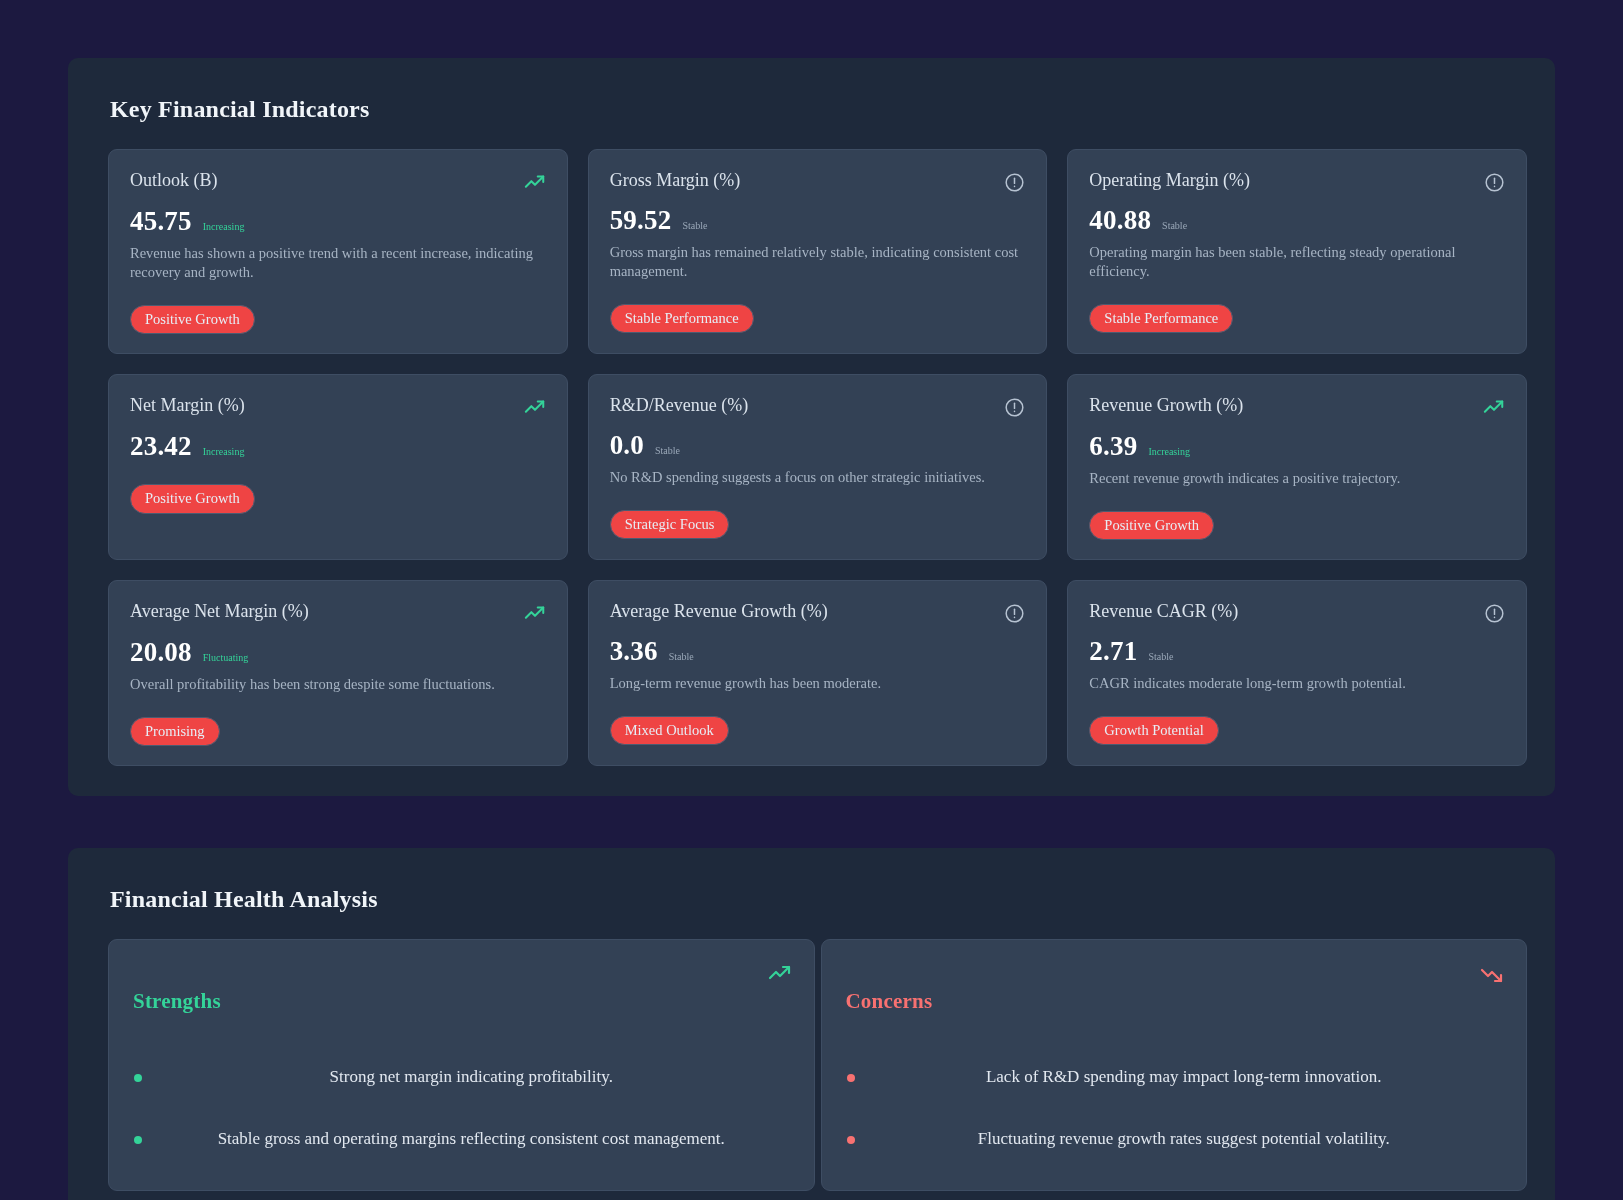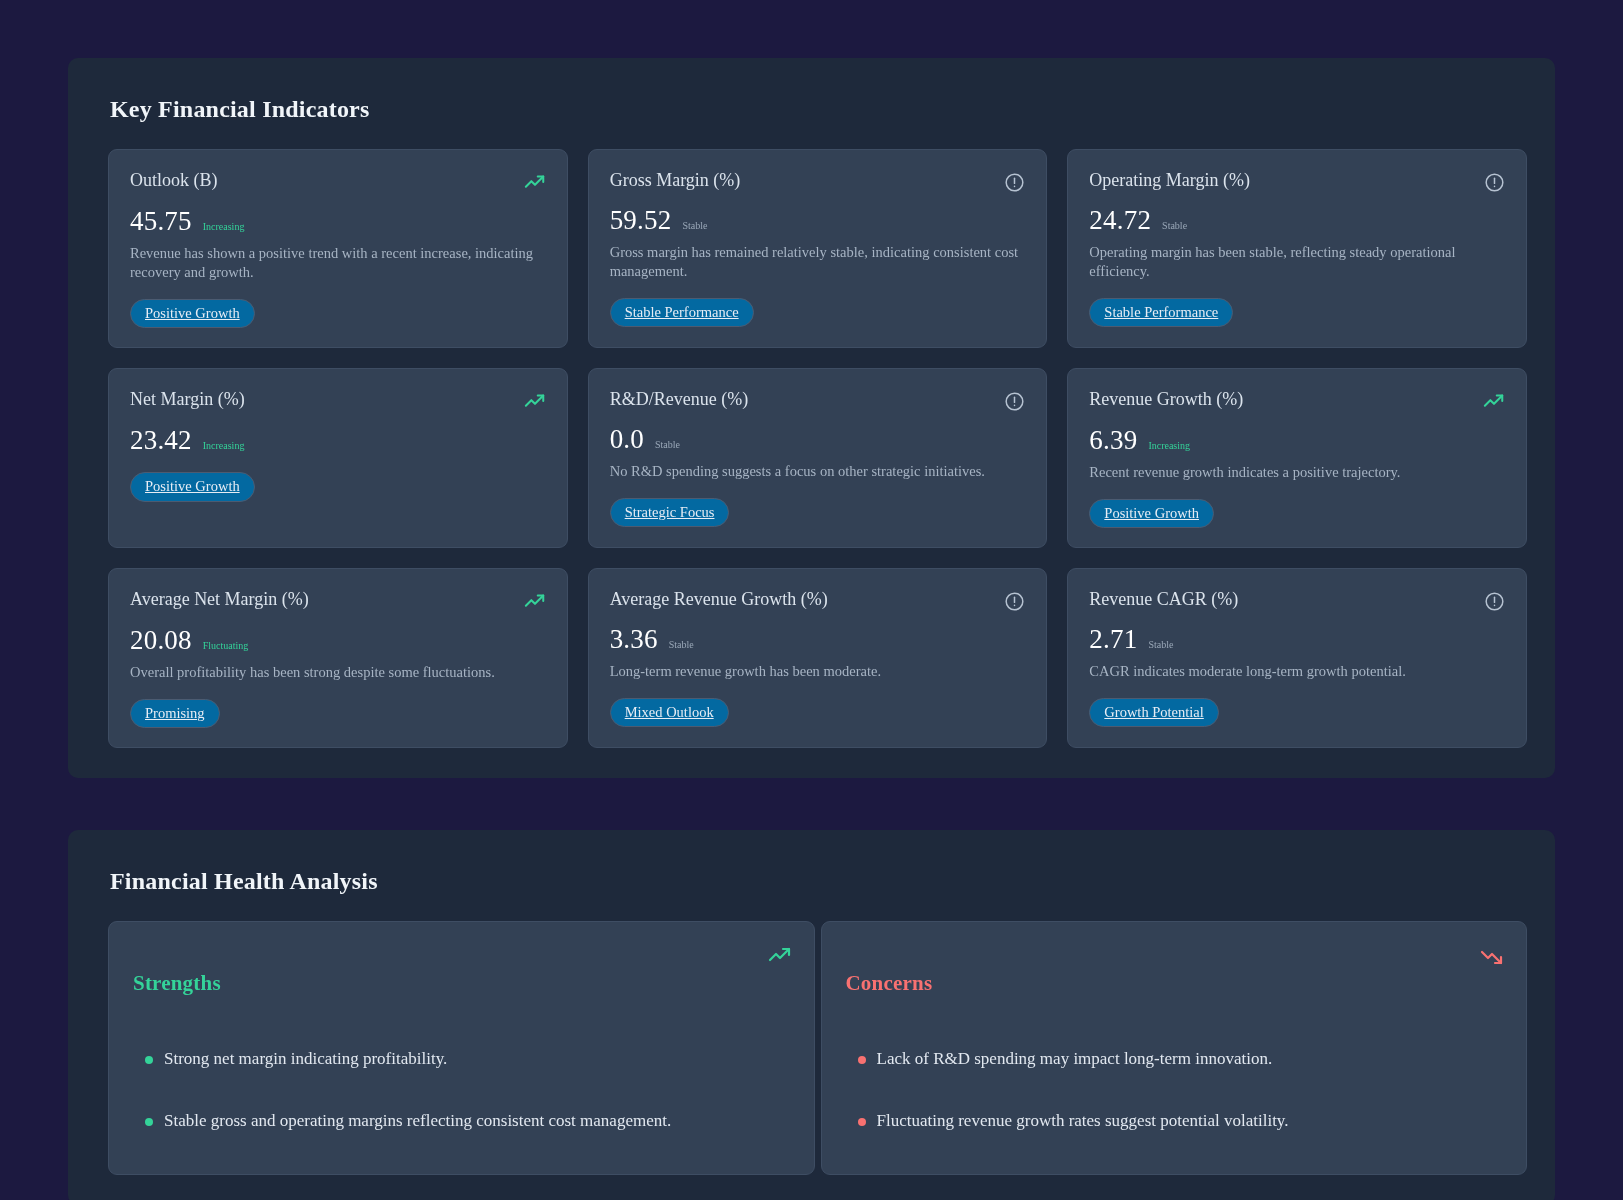--- a/index.html
+++ b/index.html
@@ -62,47 +62,46 @@
   .metric-icon { flex: 0 0 auto; line-height: 0; padding-top: 2px; }
 
   .metric-valrow {
     display: flex;
     align-items: baseline;
     gap: 11px;
     margin-top: 12px;
   }
   .metric-value {
     font-size: 27px;
-    font-weight: normal;
+    font-weight: bold;
     color: #ffffff;
     letter-spacing: .2px;
   }
   .metric-trend { font-size: 10px; }
   .metric-trend.up   { color: #34d399; }
   .metric-trend.flat { color: #9aa8b8; }
 
   .metric-desc {
     margin-top: 7px;
     font-size: 14.5px;
     line-height: 1.34;
     color: #a7b4c4;
     max-width: 430px;
   }
 
   .metric-badge {
     display: inline-block;
-    margin-top: 16px;
+    margin-top: 22px;
     padding: 6px 14px 7px 14px;
     font-size: 14.5px;
     color: #e7edf5;
-    background: #0369a1;
+    background: #ef4444;
     border: 1px solid #4c5b71;
     border-radius: 999px;
     line-height: 1;
-    text-decoration: underline;
   }
 
   
   .analysis-grid {
     display: grid;
     grid-template-columns: 1fr 1fr;
     gap: 6px;
   }
   .analysis-card {
     background: #334155;
@@ -120,21 +119,21 @@
   }
   .analysis-title {
     font-size: 21px;
     font-weight: bold;
     margin: 23px 0 0 0;
     letter-spacing: .2px;
   }
   .analysis-title.good { color: #34d399; }
   .analysis-title.bad  { color: #f87171; }
 
-  .analysis-list { list-style: none; margin: 11px; padding: 0; }
+  .analysis-list { list-style: none; margin: 0; padding: 0; text-align: center; }
   .analysis-list li {
     position: relative;
     padding-left: 20px;
     font-size: 17px;
     color: #e2e8f0;
     line-height: 1.35;
   }
   .analysis-list li:first-child { margin-top: 52px; }
   .analysis-list li + li { margin-top: 39px; }
   .analysis-list li::before {
@@ -189,21 +188,21 @@
       <div class="metric-card">
         <div class="metric-head">
           <div class="metric-label">Operating Margin (%)</div>
           <span class="metric-icon"><svg width="21" height="21" viewBox="0 0 24 24" fill="none" stroke="#b6c2d1" stroke-width="1.7" stroke-linecap="round" stroke-linejoin="round">
               <circle cx="12" cy="12" r="9.5"></circle>
               <line x1="12" y1="7" x2="12" y2="13"></line>
               <line x1="12" y1="16.4" x2="12" y2="16.5"></line>
             </svg></span>
         </div>
         <div class="metric-valrow">
-          <span class="metric-value">24.72</span>
+          <span class="metric-value">40.88</span>
           <span class="metric-trend flat">Stable</span>
         </div>
         <div class="metric-desc">Operating margin has been stable, reflecting steady operational efficiency.</div>
         <div><span class="metric-badge">Stable Performance</span></div>
       </div>
       <div class="metric-card">
         <div class="metric-head">
           <div class="metric-label">Net Margin (%)</div>
           <span class="metric-icon"><svg width="22" height="22" viewBox="0 0 24 24" fill="none" stroke="#34d399" stroke-width="2.2" stroke-linecap="round" stroke-linejoin="round">
               <polyline points="2,16 8,10 12,14 21,5"></polyline>

